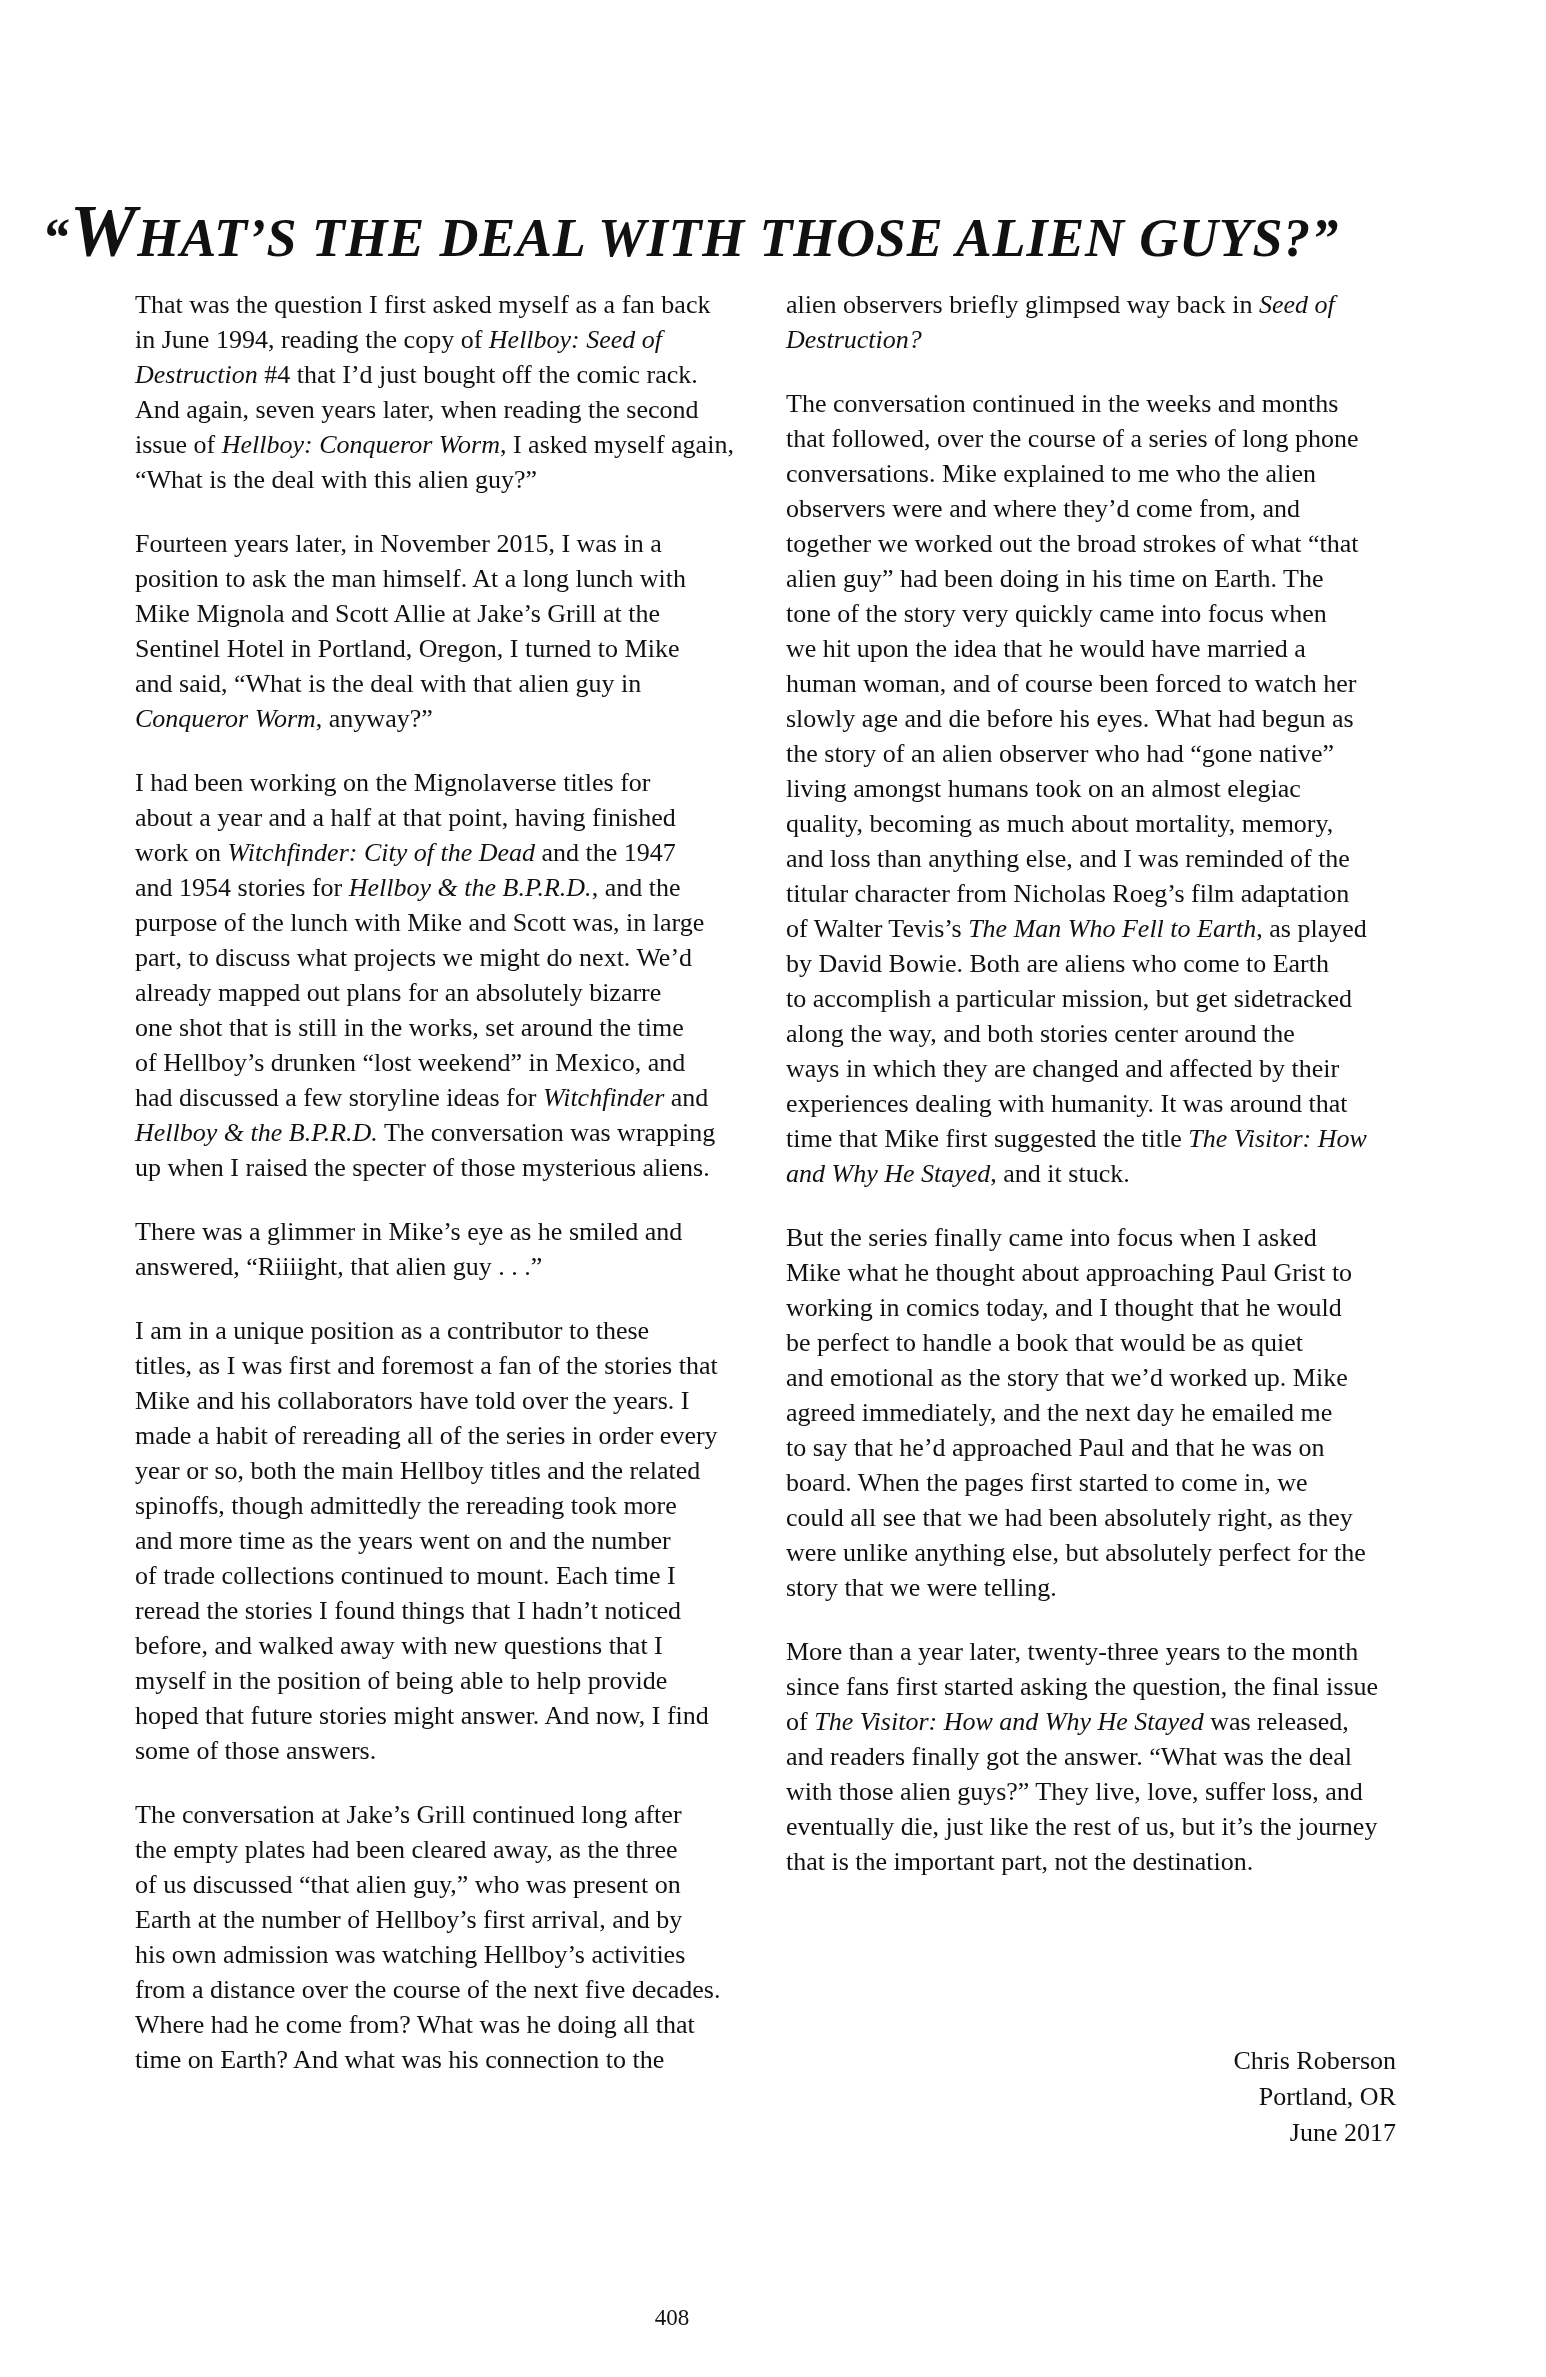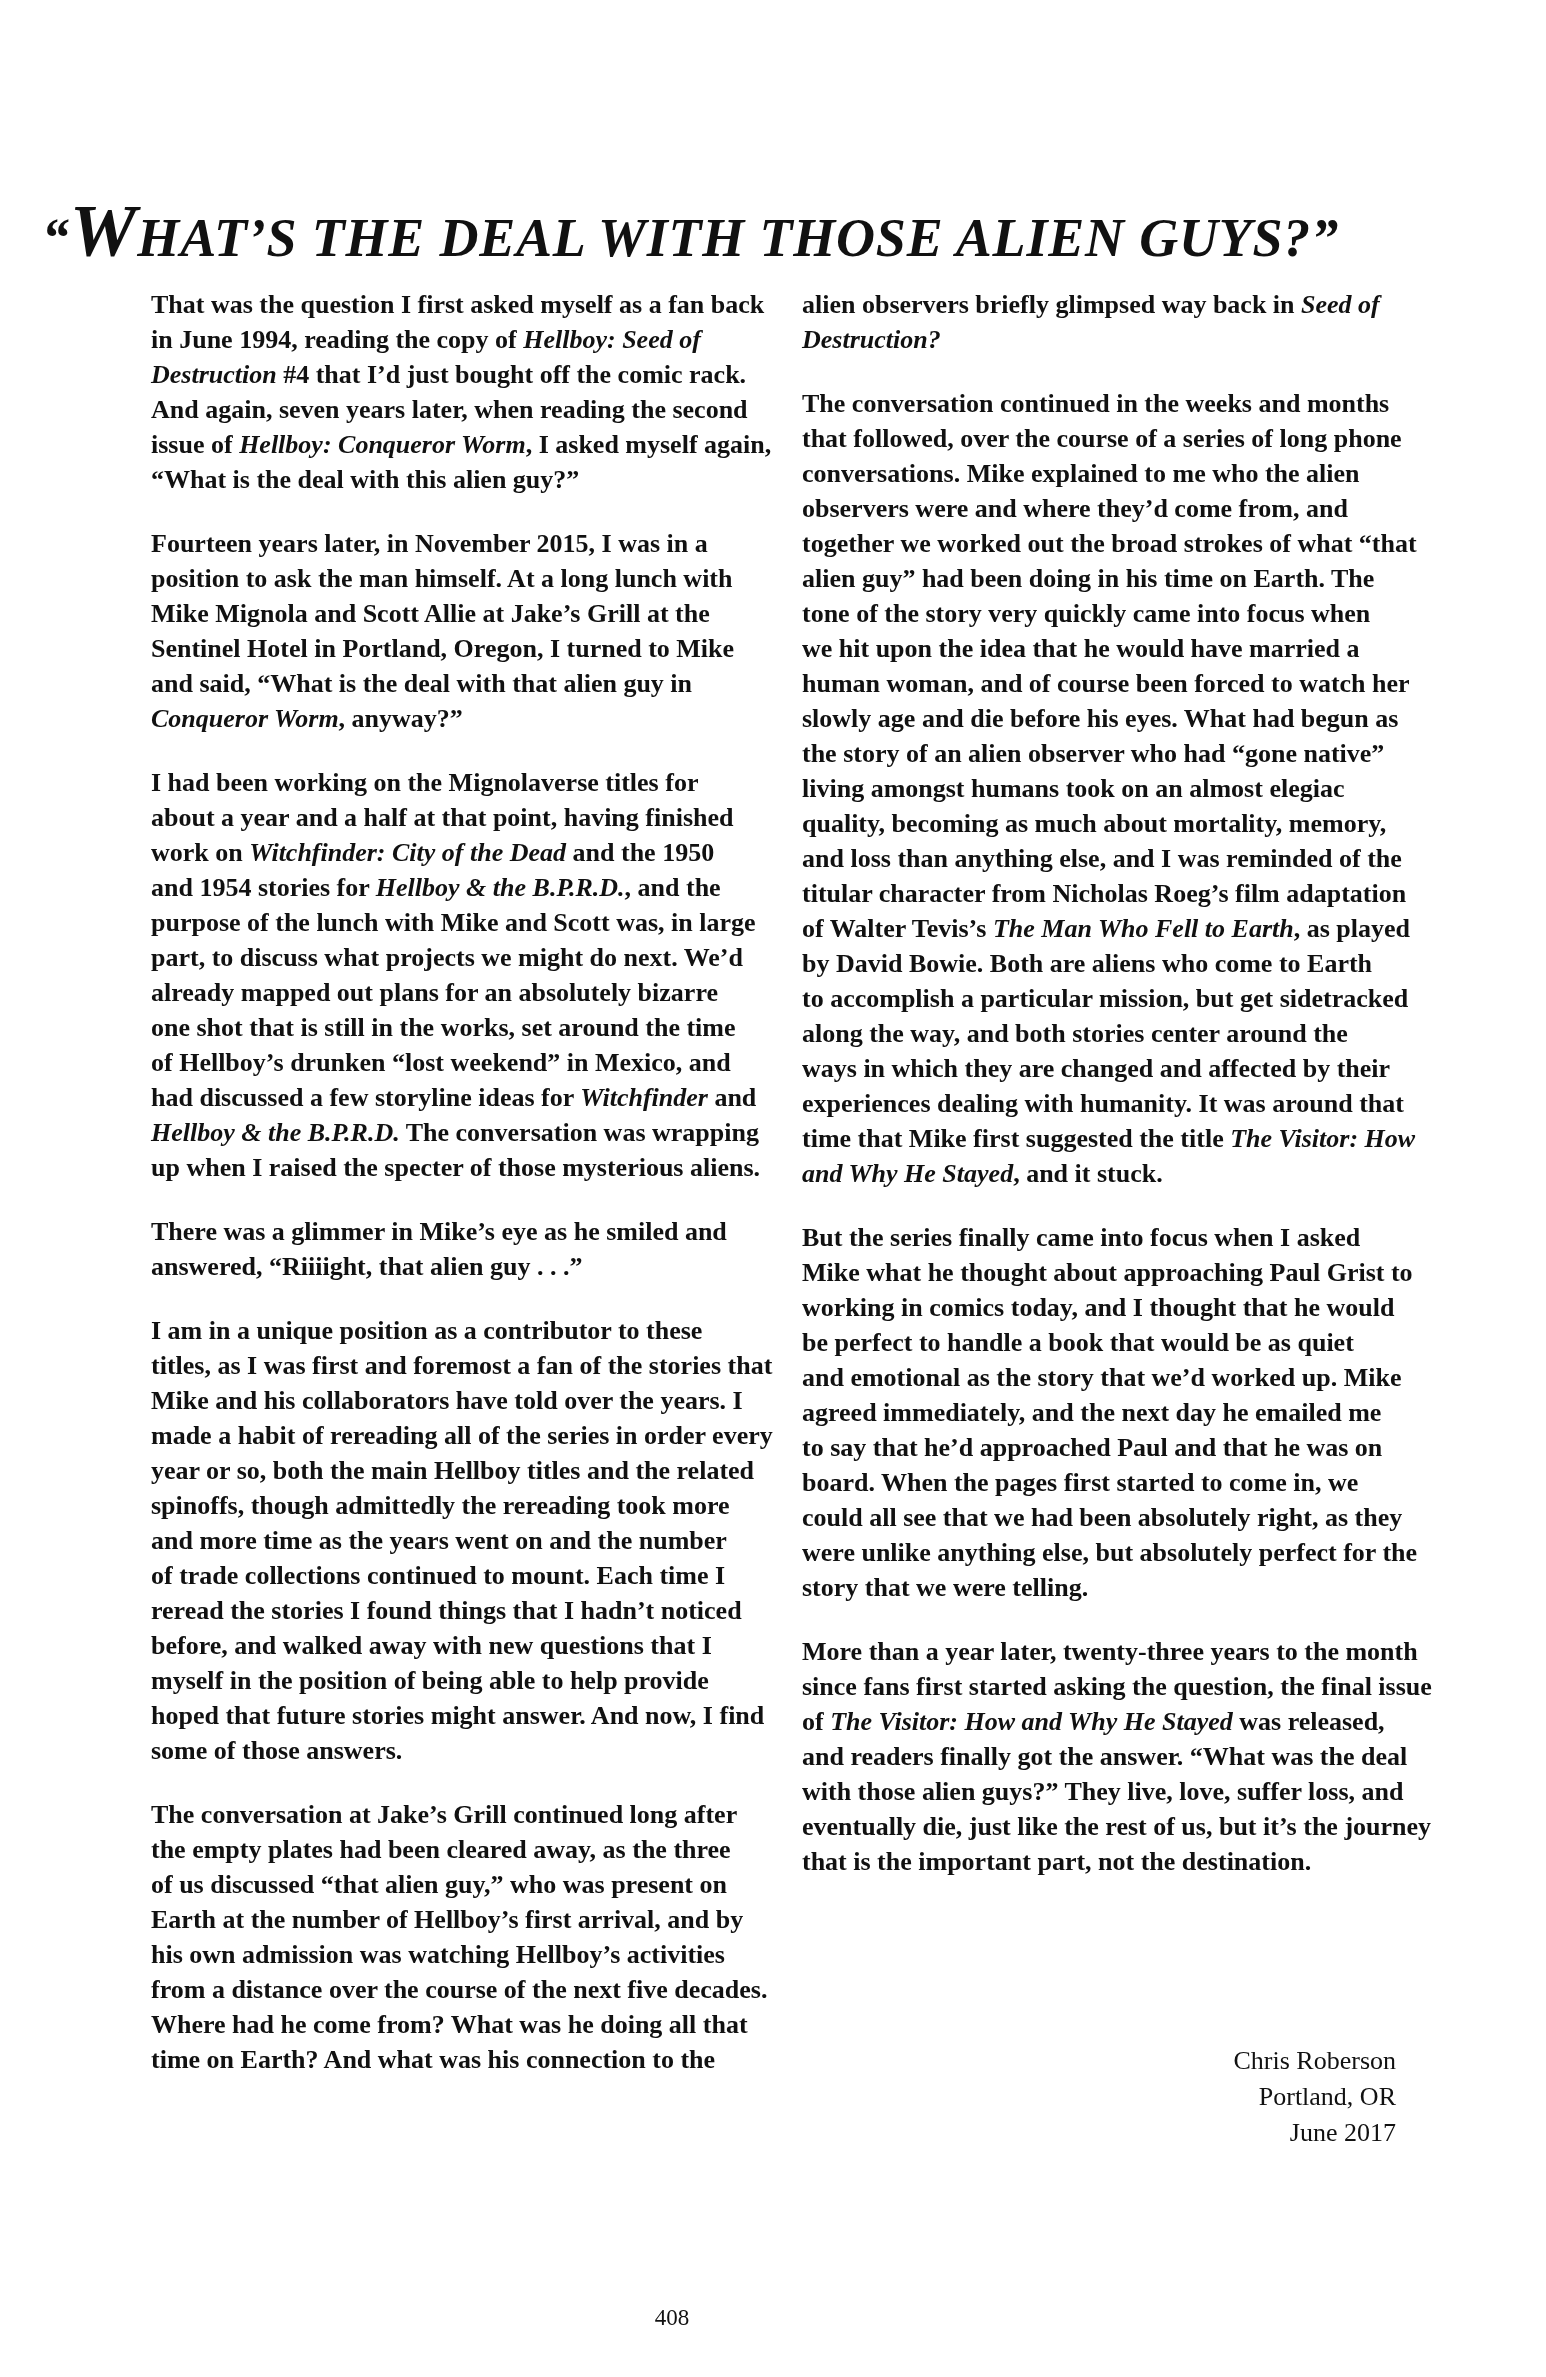--- a/index.html
+++ b/index.html
@@ -5,21 +5,21 @@
   html, body { margin: 0; padding: 0; background: #ffffff; }
   body { width: 1547px; height: 2377px; position: relative; overflow: hidden;
          font-family: "Liberation Serif", "DejaVu Serif", serif; color: #111111; }
   .page-title { position: absolute; left: 0; width: 1381px; top: 157px; text-align: center;
                 font-family: "Liberation Serif", serif; font-style: italic; font-weight: bold;
                 font-size: 54px; letter-spacing: 0.8px; line-height: 1; white-space: nowrap; }
   .page-title .big { font-size: 75px; }
   .column { position: absolute; top: 287px; width: 669px; font-size: 26px; line-height: 35px; }
   .col-left { left: 135px; }
   .col-right { left: 786px; }
-  .para { margin: 0 0 29px 16px; font-weight: bold; }
+  .para { margin: 0 0 29px 0; }
   .line { display: block; white-space: nowrap; }
   .line em { font-style: italic; text-align: center; }
   .signature { position: absolute; right: 151px; top: 2043px; text-align: right;
                font-size: 26px; line-height: 36px; }
   .signature div { white-space: nowrap; }
   .page-number { position: absolute; left: 0; width: 1344px; top: 2305px; text-align: center;
                  font-size: 23px; }
 </style>
 </head>
 <body>
@@ -39,21 +39,21 @@
       <span class="line"><span>Fourteen years later, in November 2015, I was in a</span></span>
       <span class="line"><span>position to ask the man himself. At a long lunch with</span></span>
       <span class="line"><span>Mike Mignola and Scott Allie at Jake’s Grill at the</span></span>
       <span class="line"><span>Sentinel Hotel in Portland, Oregon, I turned to Mike</span></span>
       <span class="line"><span>and said, “What is the deal with that alien guy in</span></span>
       <span class="line"><em>Conqueror Worm</em><span>, anyway?”</span></span>
     </p>
     <p class="para">
       <span class="line"><span>I had been working on the Mignolaverse titles for</span></span>
       <span class="line"><span>about a year and a half at that point, having finished</span></span>
-      <span class="line"><span>work on </span><em>Witchfinder: City of the Dead</em><span> and the 1950</span></span>
+      <span class="line"><span>work on </span><em>Witchfinder: City of the Dead</em><span> and the 1947</span></span>
       <span class="line"><span>and 1954 stories for </span><em>Hellboy &amp; the B.P.R.D.</em><span>, and the</span></span>
       <span class="line"><span>purpose of the lunch with Mike and Scott was, in large</span></span>
       <span class="line"><span>part, to discuss what projects we might do next. We’d</span></span>
       <span class="line"><span>already mapped out plans for an absolutely bizarre</span></span>
       <span class="line"><span>one shot that is still in the works, set around the time</span></span>
       <span class="line"><span>of Hellboy’s drunken “lost weekend” in Mexico, and</span></span>
       <span class="line"><span>had discussed a few storyline ideas for </span><em>Witchfinder</em><span> and</span></span>
       <span class="line"><em>Hellboy &amp; the B.P.R.D.</em><span> The conversation was wrapping</span></span>
       <span class="line"><span>up when I raised the specter of those mysterious aliens.</span></span>
     </p>

